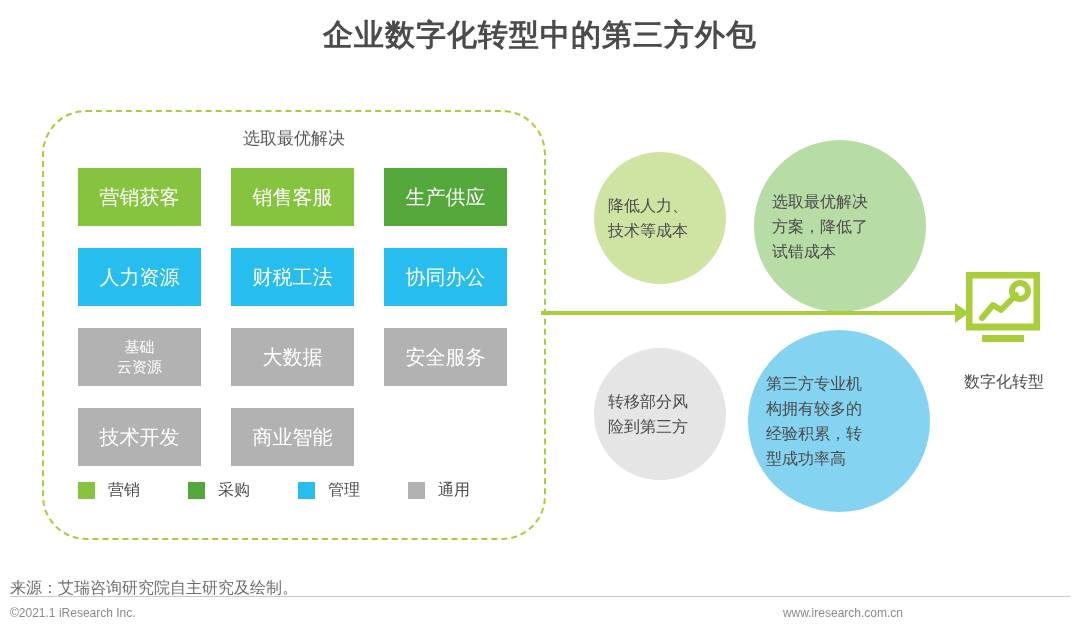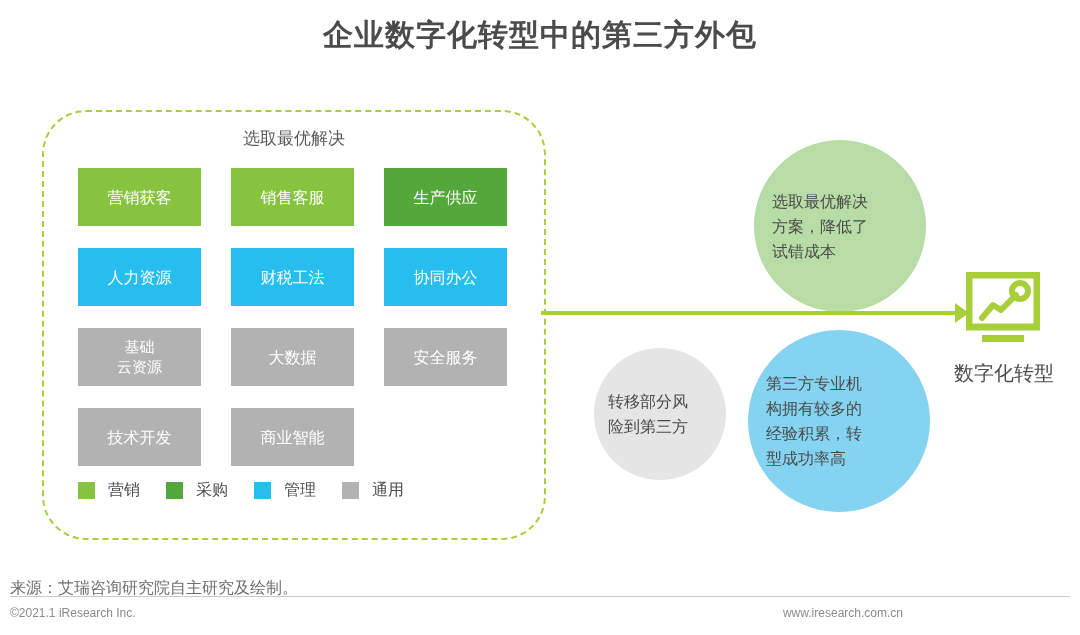--- a/index.html
+++ b/index.html
@@ -41,39 +41,39 @@
     display: grid;
     grid-template-columns: repeat(3, 123px);
     grid-template-rows: 58px 58px 58px 58px;
     column-gap: 30px;
     row-gap: 22px;
   }
   .cell {
     display: flex; align-items: center; justify-content: center;
     text-align: center;
     color: #ffffff;
-    font-size: 16px;
+    font-size: 20px;
     line-height: 21px;
     white-space: pre-line;
     user-select: none;
   }
   .cell.marketing { background: #86c440; }
   .cell.procure   { background: #54a73a; }
   .cell.manage    { background: #27bdef; }
   .cell.general   { background: #b2b2b2; }
   .cell.small { font-size: 15px; line-height: 20px; }
 
   
   .legend {
     position: absolute; left: 78px; top: 478px;
     width: 430px; height: 24px;
     display: flex; align-items: center;
   }
   .legend-item { display: flex; align-items: center; }
-  .legend-item + .legend-item { margin-left: 26px; }
+  .legend-item + .legend-item { margin-left: 48px; }
   .swatch { width: 17px; height: 17px; display: inline-block; }
   .sw-marketing { background: #86c440; }
   .sw-procure   { background: #54a73a; }
   .sw-manage    { background: #27bdef; }
   .sw-general   { background: #b2b2b2; }
   .legend-label { margin-left: 13px; font-size: 16px; color: #4d4d4d; }
 
   
   .circle {
     position: absolute; border-radius: 50%;
@@ -100,22 +100,22 @@
     position: absolute; left: 955px; top: 303px;
     width: 0; height: 0;
     border-top: 10px solid transparent;
     border-bottom: 10px solid transparent;
     border-left: 14px solid #a8cf3a;
   }
 
   
   .result-icon { position: absolute; left: 966px; top: 272px; width: 74px; height: 72px; }
   .result-label {
-    position: absolute; left: 930px; top: 360px; width: 148px;
-    text-align: center; font-size: 20px; color: #4d4d4d;
+    position: absolute; left: 930px; top: 372px; width: 148px;
+    text-align: center; font-size: 16px; color: #4d4d4d;
   }
 
   
   .source-text {
     position: absolute; left: 10px; top: 578px;
     font-size: 16px; color: #6e6e6e;
   }
   .footer-rule {
     position: absolute; left: 10px; top: 596px;
     width: 1060px; height: 1px; background: #c9c9c9;
@@ -166,20 +166,24 @@
     <div class="legend-item">
       <span class="swatch sw-manage"></span>
       <span class="legend-label">管理</span>
     </div>
     <div class="legend-item">
       <span class="swatch sw-general"></span>
       <span class="legend-label">通用</span>
     </div>
   </div>
 
+  <div class="circle c-green-1">
+    <div class="txt">降低人力、
+技术等成本</div>
+  </div>
   <div class="circle c-green-2">
     <div class="txt">选取最优解决
 方案，降低了
 试错成本</div>
   </div>
   <div class="circle c-blue-1">
     <div class="txt">转移部分风
 险到第三方</div>
   </div>
   <div class="circle c-blue-2">

